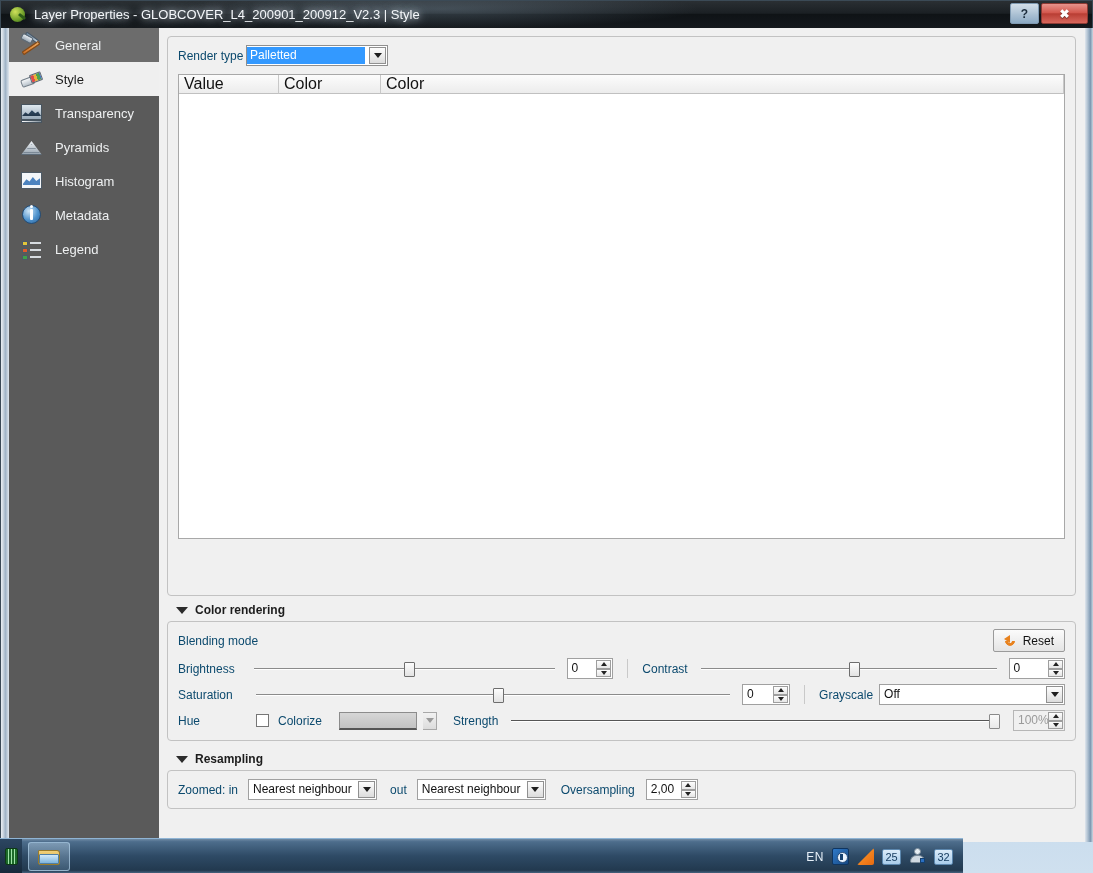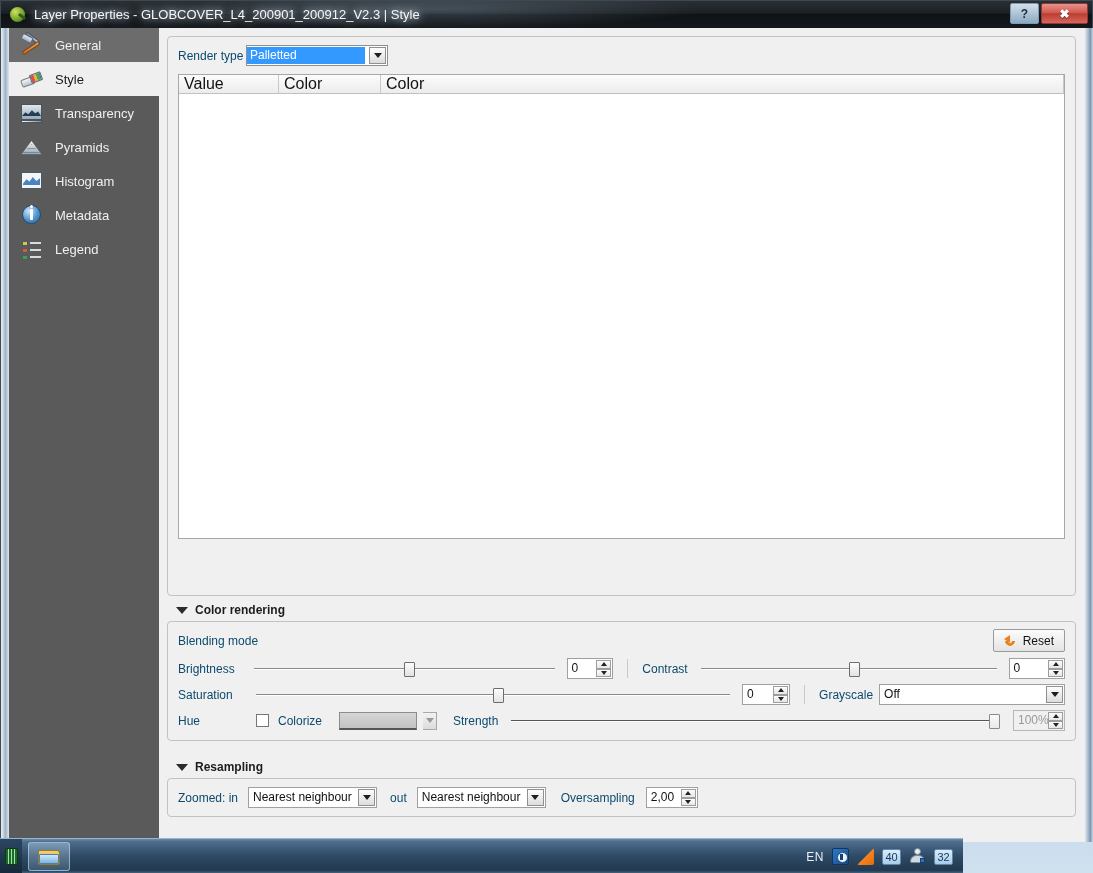--- a/index.html
+++ b/index.html
@@ -636,21 +636,21 @@
                   <span class="up"></span>
                 </div>
               <div>
                   <span class="dn"></span>
                 </div>
             </span>
           </div>
         </div>
       </div>
 
-      <div class="group-title" style="margin-top:19px;">
+      <div class="group-title" style="margin-top:11px;">
         <span class="tri"></span>
         <span>Resampling</span>
       </div>
 
       <div class="group-box" style="padding:8px 10px;">
         <div class="row">
           <span class="lbl">Zoomed: in</span>
           <div class="combo" style="width:129px; margin-left:4px;">
             <span class="txt">Nearest neighbour</span>
             <span class="arrowbox">
@@ -692,21 +692,21 @@
   <div class="tb-btn" style="left:28px;">
     <span class="folder-ico">
       <span class="back"></span>
         <span class="front"></span>
     </span>
   </div>
   <div id="tray">
     <span class="lang">EN</span>
     <span class="tray-ico blue-disk"></span>
     <span class="tray-ico orange-swoosh"></span>
-    <span class="tray-badge">40</span>
+    <span class="tray-badge">25</span>
     <span class="tray-ico person">
       <span class="head"></span>
         <span class="body"></span>
         <span class="dot"></span>
     </span>
     <span class="tray-badge">32</span>
   </div>
 </div>
 
 </body></html>

